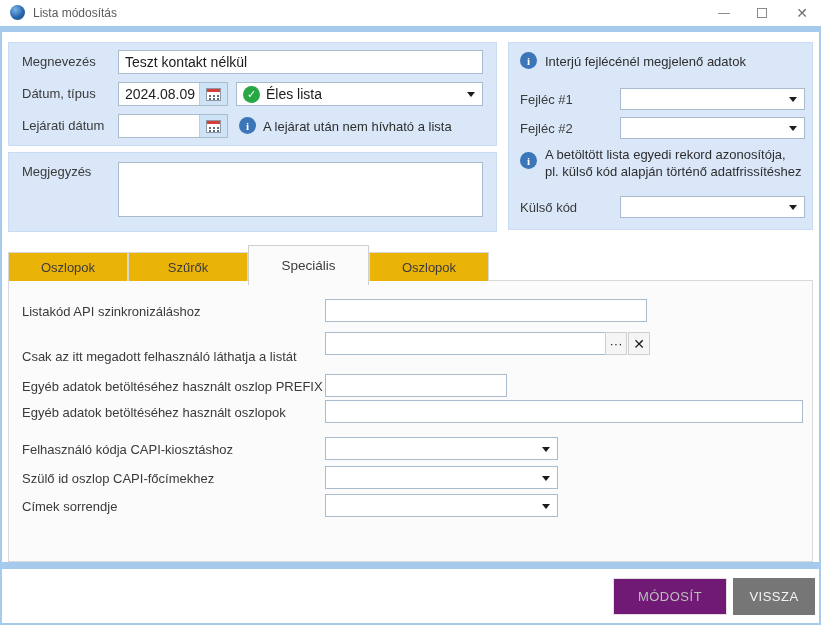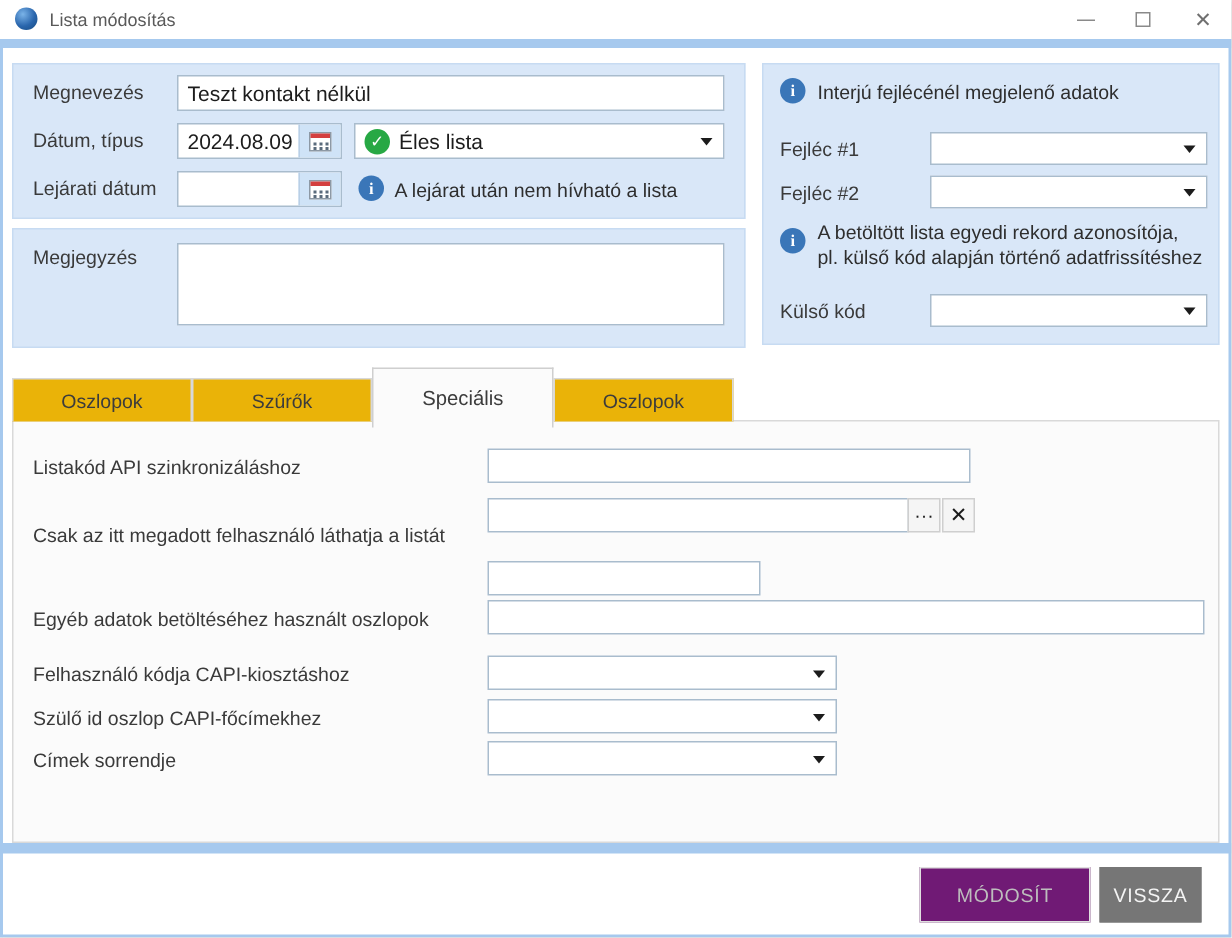--- a/index.html
+++ b/index.html
@@ -76,21 +76,21 @@
   .tab.active { top:245px; height:40px; background:#fbfbfb; border-color:#cfcfcf; z-index:4; font-size:13.5px; }
   
   .content { position:absolute; left:8px; top:280px; width:805px; height:282px;
     background:#fbfbfb; border:1px solid #d9d9d9; z-index:1; }
   .smallbtn { position:absolute; z-index:2; width:22px; height:23px; background:#f5f5f5; border:1px solid #cfcfcf;
     display:flex; align-items:center; justify-content:center; font-size:13px; color:#1c1c1c; }
   
   .btn-modify { position:absolute; left:613px; top:578px; width:114px; height:37px;
     background:#701a75; border:1px solid #e0e0e0; color:#bdbdbd; font-size:13px;
     letter-spacing:.5px; text-align:center; line-height:35px; }
-  .btn-back { position:absolute; left:733px; top:578px; width:68px; height:37px;
+  .btn-back { position:absolute; left:733px; top:578px; width:82px; height:37px;
     background:#767676; border:1px solid #767676; color:#f4f4f4; font-size:13px;
     letter-spacing:.5px; text-align:center; line-height:35px; }
   .xglyph { font-size:14px; color:#1a1a1a; font-weight:bold; }
 </style>
 </head>
 <body>
 
 <div class="win">
 
   <div class="titlebar">
@@ -189,20 +189,21 @@
 
   <div class="lbl" style="left:22px; top:337px;margin-top:12px;">Csak az itt megadott felhasználó láthatja a listát</div>
   <input class="tb" style="left: 325px; top: 332px; width: 281px; height: 23px;" value="">
   <div class="smallbtn" style="left:605px; top:332px;">
     <span>···</span>
   </div>
   <div class="smallbtn" style="left:628px; top:332px;">
     <span class="xglyph">✕</span>
   </div>
 
+  <div class="lbl" style="left:22px; top:379px;">Egyéb adatok betöltéséhez használt oszlop PREFIX</div>
   <input class="tb" style="left: 325px; top: 374px; width: 182px; height: 23px;" value="">
 
   <div class="lbl" style="left:22px; top:405px;">Egyéb adatok betöltéséhez használt oszlopok</div>
   <input class="tb" style="left: 325px; top: 400px; width: 478px; height: 23px;" value="">
 
   <div class="lbl" style="left:22px; top:442px;">Felhasználó kódja CAPI-kiosztáshoz</div>
   <div class="combo" style="left:325px; top:437px; width:233px; height:23px;">
     <span></span>
     <div class="arrow"></div>
   </div>

